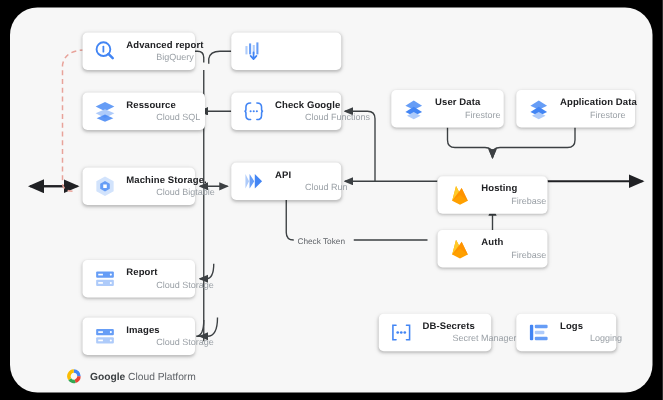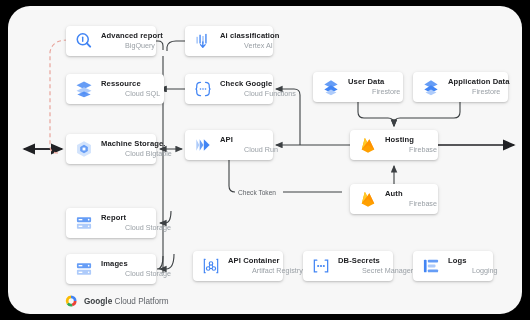--- a/index.html
+++ b/index.html
@@ -18,21 +18,21 @@
   .card{position:absolute;background:#fff;border-radius:4px;
         box-shadow:0 1px 2px rgba(0,0,0,.16),0 1px 4px rgba(0,0,0,.10);
         display:flex;align-items:center;box-sizing:border-box;
         padding:0 8px;gap:7px;}
   .card .ic{width:20px;height:20px;flex:0 0 20px;display:block;}
   .txt{display:flex;flex-direction:column;justify-content:center;line-height:1.15;}
   .t1{font-size:7.6px;color:#202124;font-weight:700;letter-spacing:.1px;white-space:nowrap;}
   .t2{font-size:7.2px;color:#9aa0a6;white-space:nowrap;margin-top:1px;padding-left:24px;}
 
   
-  #footer{position:absolute;left:56px;top:288px;display:flex;align-items:center;gap:6px;text-align:right;}
+  #footer{position:absolute;left:44px;top:288px;display:flex;align-items:center;gap:6px;text-align:right;}
   #footer .ftxt{font-size:8.2px;color:#5f6368;}
   #footer .ftxt b{color:#3c4043;font-weight:700;}
 </style>
 </head>
 <body>
 
 <div id="stage">
   <div id="panel">
 
     <svg id="wires" viewBox="0 0 514 308">
@@ -105,24 +105,20 @@
     </div>
 
     <div class="card" style="left:177px;top:20px;width:88px;height:30px">
       <svg class="ic" viewBox="0 0 24 24">
         <rect x="4" y="7" width="2" height="8" fill="#aecbfa"></rect>
         <rect x="7.5" y="4.5" width="2" height="10.5" fill="#669df6"></rect>
         <rect x="11" y="6" width="2" height="9" fill="#aecbfa"></rect>
         <rect x="14.5" y="3.5" width="2" height="11.5" fill="#669df6"></rect>
         <path d="M11.8 13 L11.8 19 M9 16.4 L11.8 19.6 L14.6 16.4" fill="none" stroke="#4285f4" stroke-width="1.6" stroke-linecap="round" stroke-linejoin="round"></path>
       </svg>
-      <div class="txt">
-        <span class="t1">Ai classification</span>
-        <span class="t2">Vertex AI</span>
-      </div>
     </div>
 
     <div class="card" style="left:58px;top:68px;width:98px;height:30px">
       <svg class="ic" viewBox="0 0 24 24">
         <path d="M12 3 L21 7.5 L12 12 L3 7.5 Z" fill="#669df6"></path>
         <path d="M12 10 L21 14 L12 18.5 L3 14 Z" fill="#aecbfa"></path>
         <path d="M12 15 L20 18.6 L12 22 L4 18.6 Z" fill="#4285f4" opacity=".85"></path>
       </svg>
       <div class="txt">
         <span class="t1">Ressource</span>
@@ -185,21 +181,21 @@
         <path d="M4 5 L7.5 12 L4 19 Z" fill="#aecbfa"></path>
         <path d="M8 5 L12.5 12 L8 19 Z" fill="#669df6"></path>
         <path d="M13 5 L20 12 L13 19 Z" fill="#4285f4"></path>
       </svg>
       <div class="txt">
         <span class="t1">API</span>
         <span class="t2">Cloud Run</span>
       </div>
     </div>
 
-    <div class="card" style="left:342px;top:124px;width:88px;height:30px">
+    <div class="card" style="left:342px;top:135px;width:88px;height:30px">
       <svg class="ic" viewBox="0 0 24 24">
         <path d="M4.5 17.5 L8.2 3.4 L11.2 9 L13.6 5.2 L19.5 17.5 Z" fill="#ffa000"></path>
         <path d="M4.5 17.5 L8.2 3.4 L11.2 9 Z" fill="#ffca28"></path>
         <path d="M4.5 17.5 L13.6 5.2 L19.5 17.5 Z" fill="#ff8f00" opacity=".75"></path>
         <path d="M4.5 17.5 L12 21.3 L19.5 17.5 L12 12 Z" fill="#ffa000"></path>
       </svg>
       <div class="txt">
         <span class="t1">Hosting</span>
         <span class="t2">Firebase</span>
       </div>
@@ -241,33 +237,20 @@
         <rect x="5.5" y="15.2" width="4.5" height="1.6" fill="#fff"></rect>
         <circle cx="17.6" cy="8" r="1" fill="#fff"></circle>
           <circle cx="17.6" cy="16" r="1" fill="#fff"></circle>
       </svg>
       <div class="txt">
         <span class="t1">Images</span>
         <span class="t2">Cloud Storage</span>
       </div>
     </div>
 
-    <div class="card" style="left:185px;top:245px;width:90px;height:30px">
-      <svg class="ic" viewBox="0 0 24 24">
-        <path d="M5 4 L4 4 L4 20 L5 20 M19 4 L20 4 L20 20 L19 20" fill="none" stroke="#4285f4" stroke-width="1.4" stroke-linecap="round"></path>
-        <circle cx="12" cy="9" r="2.1" fill="none" stroke="#4285f4" stroke-width="1.4"></circle>
-        <circle cx="8.6" cy="15" r="2.1" fill="none" stroke="#4285f4" stroke-width="1.4"></circle>
-        <circle cx="15.4" cy="15" r="2.1" fill="none" stroke="#4285f4" stroke-width="1.4"></circle>
-        <path d="M10.6 10.4 L9.9 13.1 M13.4 10.4 L14.1 13.1 M10.7 15 L13.3 15" stroke="#4285f4" stroke-width="1.2"></path>
-      </svg>
-      <div class="txt">
-        <span class="t1">API Container</span>
-        <span class="t2">Artifact Registry</span>
-      </div>
-    </div>
 
     <div class="card" style="left:295px;top:245px;width:90px;height:30px">
       <svg class="ic" viewBox="0 0 24 24">
         <path d="M7 5 L4 5 L4 19 L7 19 M17 5 L20 5 L20 19 L17 19" fill="none" stroke="#4285f4" stroke-width="1.5" stroke-linecap="round"></path>
         <circle cx="8.6" cy="12" r="1.3" fill="#4285f4"></circle>
         <circle cx="12" cy="12" r="1.3" fill="#4285f4"></circle>
         <circle cx="15.4" cy="12" r="1.3" fill="#4285f4"></circle>
       </svg>
       <div class="txt">
         <span class="t1">DB-Secrets</span>

